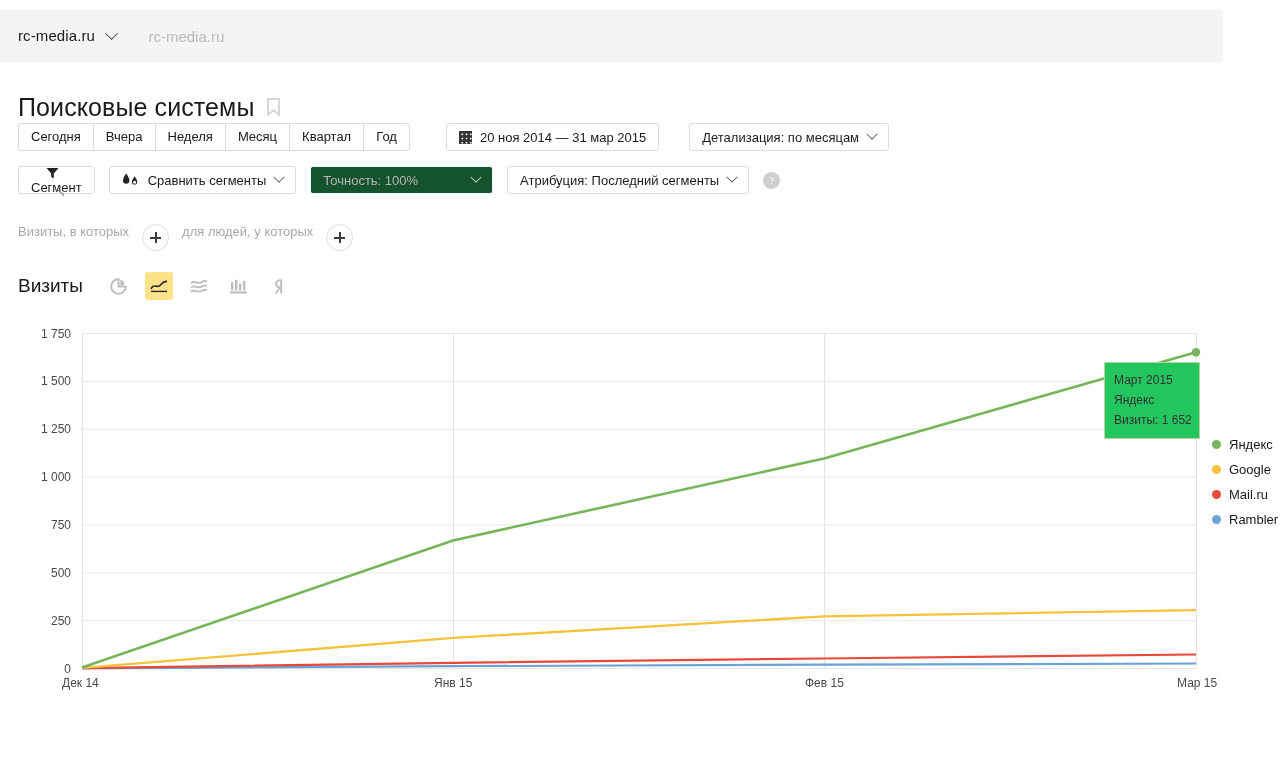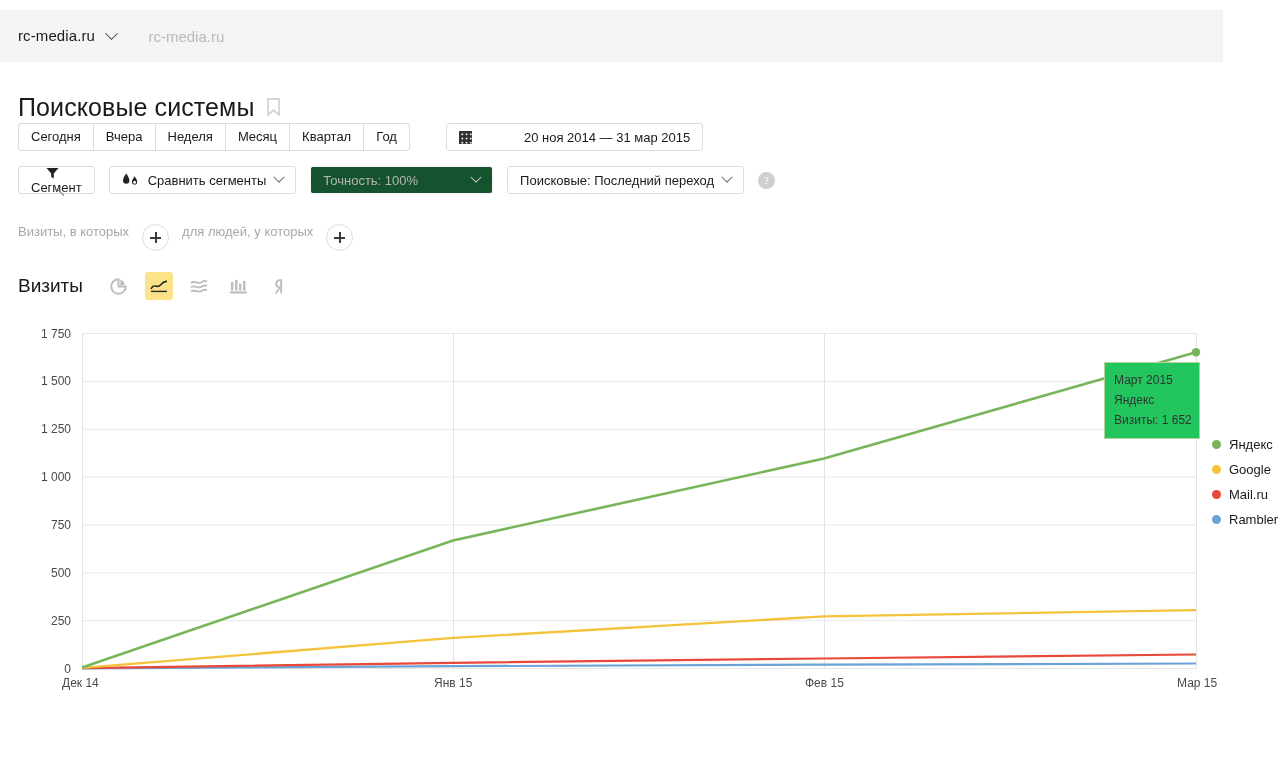--- a/index.html
+++ b/index.html
@@ -270,27 +270,31 @@
 <div class="toolbar-row row1">
   <div class="seg-group">
     <div class="seg-btn">Сегодня</div>
     <div class="seg-btn">Вчера</div>
     <div class="seg-btn">Неделя</div>
     <div class="seg-btn">Месяц</div>
     <div class="seg-btn">Квартал</div>
     <div class="seg-btn">Год</div>
   </div>
 
-  <div class="pill" style="margin-left:36px;gap:44px;">
+  <div class="pill" style="margin-left:36px;">
     <span class="ic cal-ic">
         <i></i>
       </span>
     <span class="lbl">20 ноя 2014 — 31 мар 2015</span>
   </div>
 
+  <div class="pill" style="margin-left:30px;">
+    <span class="lbl">Детализация: по месяцам</span>
+    <span class="caret"></span>
+  </div>
 </div>
 
 <div class="toolbar-row row2">
   <div class="pill" style="margin-left:0;flex-direction:column;">
     <span class="ic">
       <svg width="13" height="13" viewBox="0 0 13 13">
         <path d="M0.5 1 h12 l-4.7 5.4 v5.1 l-2.6 -1.6 v-3.5 z" fill="#222"></path>
       </svg>
     </span>
     <span class="lbl">Сегмент</span>
@@ -308,21 +312,21 @@
     <span class="lbl">Сравнить сегменты</span>
     <span class="caret"></span>
   </div>
 
   <div class="pill disabled">
     <span class="lbl">Точность: 100%</span>
     <span class="caret"></span>
   </div>
 
   <div class="pill">
-    <span class="lbl">Поисковые: Последний переход</span>
+    <span class="lbl">Атрибуция: Последний сегменты</span>
     <span class="caret"></span>
   </div>
 
   <div class="help-ic">?</div>
 </div>
 
 <div class="filters-row">
   <span>Визиты, в которых</span>
   <span class="plus-btn"></span>
   <span>для людей, у которых</span>

